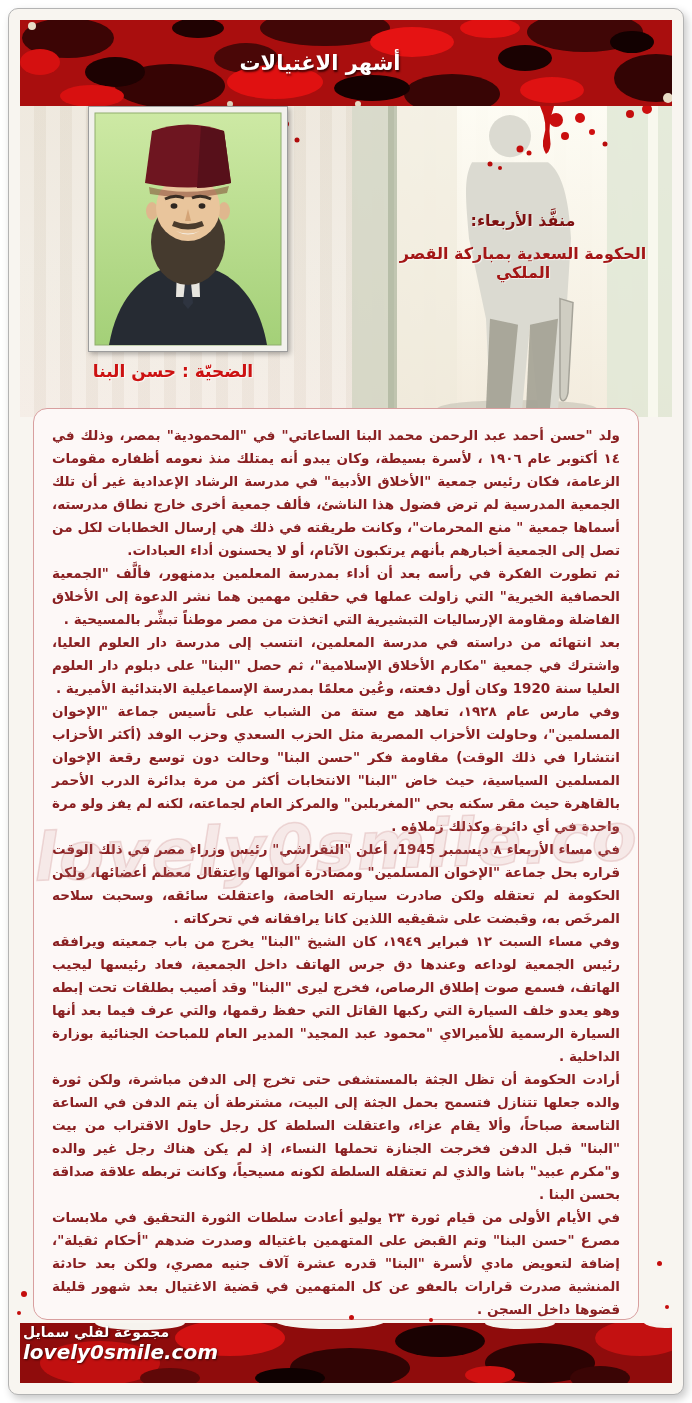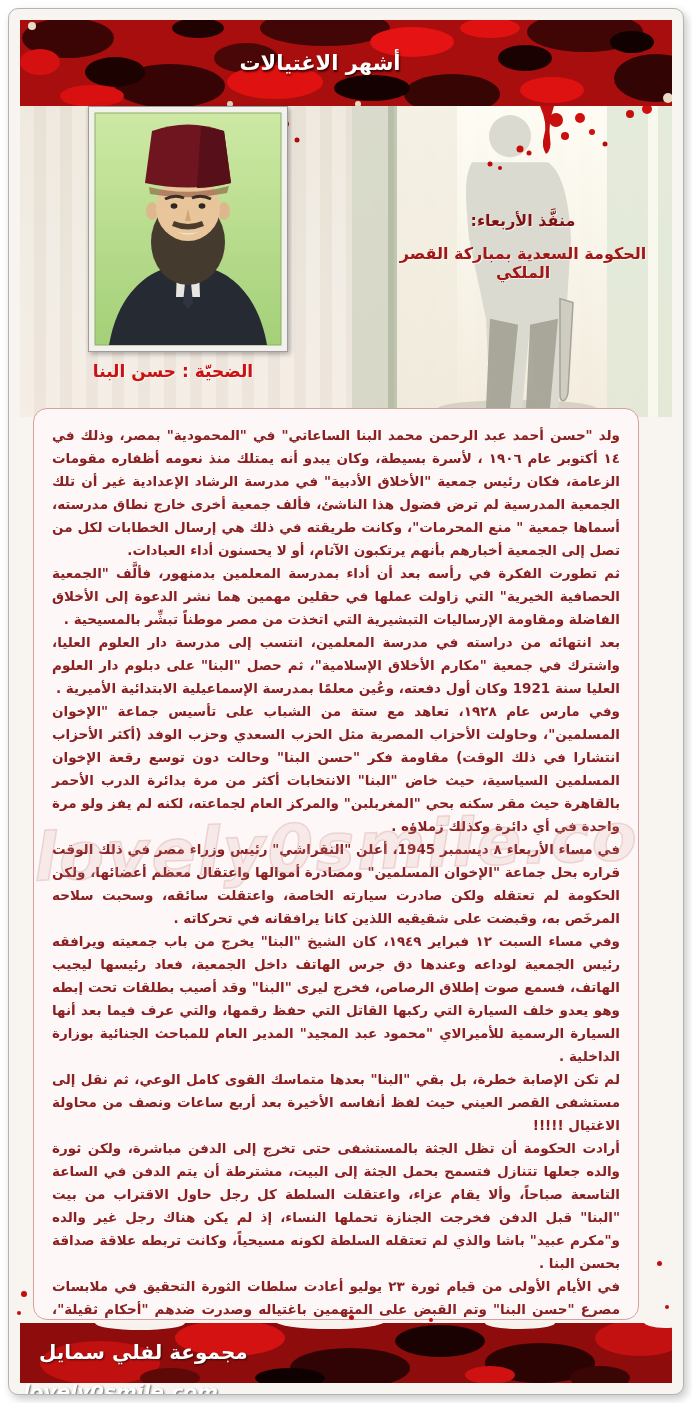--- a/index.html
+++ b/index.html
@@ -41,21 +41,21 @@
          font-size:13.5px;line-height:23px;font-weight:bold;position:relative;z-index:1;}
   .article-text p{margin:0;}
   .watermark{position:absolute;left:0;top:400px;width:100%;text-align:center;z-index:2;
          font-size:66px;font-weight:bold;font-style:italic;letter-spacing:2px;
          color:rgba(205,145,145,.14);-webkit-text-stroke:1.5px rgba(205,145,145,.30);
          transform:rotate(-2deg);pointer-events:none;white-space:nowrap;}
   
   .band-footer{position:absolute;left:11px;top:1314px;width:652px;height:60px;overflow:hidden;}
   .band-footer svg{display:block;width:100%;height:100%;}
   .footer-text{position:absolute;left:14px;top:1315px;direction:rtl;text-align:left;z-index:3;}
-  .footer-group{color:#fff;font-size:20px;font-weight:bold;margin:16px;direction:rtl;text-align:left;
+  .footer-group{color:#fff;font-size:14px;font-weight:bold;margin:0;direction:rtl;text-align:left;
                 text-shadow:1px 1px 2px rgba(0,0,0,.6);}
   .footer-site{color:#fff;font-size:20px;font-weight:bold;font-style:italic;margin:0;direction:ltr;
                text-shadow:1px 1px 2px rgba(0,0,0,.6);}
   .speck{position:absolute;border-radius:50%;background:var(--blood-red,#c40d0d);}
 </style>
 </head>
 <body>
 
 <div class="frame">
 
@@ -166,25 +166,24 @@
 
   <div class="perp">
     <p class="perp-label">منفَّذ الأربعاء:</p>
     <p class="perp-value">الحكومة السعدية بمباركة القصر الملكي</p>
   </div>
 
   <div class="article-box">
     <div class="article-text">
         <p>ولد "حسن أحمد عبد الرحمن محمد البنا الساعاتي" في "المحمودية" بمصر، وذلك في ١٤ أكتوبر عام ١٩٠٦ ، لأسرة بسيطة، وكان يبدو أنه يمتلك منذ نعومه أظفاره مقومات الزعامة، فكان رئيس جمعية "الأخلاق الأدبية" في مدرسة الرشاد الإعدادية غير أن تلك الجمعية المدرسية لم ترض فضول هذا الناشئ، فألف جمعية أخرى خارج نطاق مدرسته، أسماها جمعية " منع المحرمات"، وكانت طريقته في ذلك هي إرسال الخطابات لكل من تصل إلى الجمعية أخبارهم بأنهم يرتكبون الآثام، أو لا يحسنون أداء العبادات.</p>
         <p>ثم تطورت الفكرة في رأسه بعد أن أداء بمدرسة المعلمين بدمنهور، فألَّف "الجمعية الحصافية الخيرية" التي زاولت عملها في حقلين مهمين هما نشر الدعوة إلى الأخلاق الفاضلة ومقاومة الإرساليات التبشيرية التي اتخذت من مصر موطناً تبشِّر بالمسيحية .</p>
-        <p>بعد انتهائه من دراسته في مدرسة المعلمين، انتسب إلى مدرسة دار العلوم العليا، واشترك في جمعية "مكارم الأخلاق الإسلامية"، ثم حصل "البنا" على دبلوم دار العلوم العليا سنة 1921 وكان أول دفعته، وعُين معلمًا بمدرسة الإسماعيلية الابتدائية الأميرية .</p>
+        <p>بعد انتهائه من دراسته في مدرسة المعلمين، انتسب إلى مدرسة دار العلوم العليا، واشترك في جمعية "مكارم الأخلاق الإسلامية"، ثم حصل "البنا" على دبلوم دار العلوم العليا سنة 1920 وكان أول دفعته، وعُين معلمًا بمدرسة الإسماعيلية الابتدائية الأميرية .</p>
         <p>وفي مارس عام ١٩٢٨، تعاهد مع ستة من الشباب على تأسيس جماعة "الإخوان المسلمين"، وحاولت الأحزاب المصرية مثل الحزب السعدي وحزب الوفد (أكثر الأحزاب انتشارا في ذلك الوقت) مقاومة فكر "حسن البنا" وحالت دون توسع رقعة الإخوان المسلمين السياسية، حيث خاض "البنا" الانتخابات أكثر من مرة بدائرة الدرب الأحمر بالقاهرة حيث مقر سكنه بحي "المغربلبن" والمركز العام لجماعته، لكنه لم يفز ولو مرة واحدة في أي دائرة وكذلك زملاؤه .</p>
         <p>في مساء الأربعاء ٨ ديسمبر 1945، أعلن "النقراشي" رئيس وزراء مصر في ذلك الوقت قراره بحل جماعة "الإخوان المسلمين" ومصادرة أموالها واعتقال معظم أعضائها، ولكن الحكومة لم تعتقله ولكن صادرت سيارته الخاصة، واعتقلت سائقه، وسحبت سلاحه المرخَص به، وقبضت على شقيقيه اللذين كانا يرافقانه في تحركاته .</p>
         <p>وفي مساء السبت ١٢ فبراير ١٩٤٩، كان الشيخ "البنا" يخرج من باب جمعيته ويرافقه رئيس الجمعية لوداعه وعندها دق جرس الهاتف داخل الجمعية، فعاد رئيسها ليجيب الهاتف، فسمع صوت إطلاق الرصاص، فخرج ليرى "البنا" وقد أصيب بطلقات تحت إبطه وهو يعدو خلف السيارة التي ركبها القاتل التي حفظ رقمها، والتي عرف فيما بعد أنها السيارة الرسمية للأميرالاي "محمود عبد المجيد" المدير العام للمباحث الجنائية بوزارة الداخلية .</p>
-        <p>لم تكن الإصابة خطرة، بل بقي "البنا" بعدها متماسك القوى كامل الوعي،  ثم نقل إلى مستشفى القصر العيني حيث لفظ أنفاسه الأخيرة بعد أربع ساعات ونصف من محاولة الاغتيال !!!!!</p>
         <p>أرادت الحكومة أن تظل الجثة بالمستشفى حتى تخرج إلى الدفن مباشرة، ولكن ثورة والده جعلها تتنازل فتسمح بحمل الجثة إلى البيت، مشترطة أن يتم الدفن في الساعة التاسعة صباحاً، وألا يقام عزاء، واعتقلت السلطة كل رجل حاول الاقتراب من بيت "البنا" قبل الدفن فخرجت الجنازة تحملها النساء، إذ لم يكن هناك رجل غير والده و"مكرم عبيد" باشا والذي لم تعتقله السلطة لكونه مسيحياً، وكانت تربطه علاقة صداقة بحسن البنا .</p>
         <p>في الأيام الأولى من قيام ثورة ٢٣ يوليو أعادت سلطات الثورة التحقيق في ملابسات مصرع "حسن البنا" وتم القبض على المتهمين باغتياله وصدرت ضدهم "أحكام ثقيلة"، إضافة لتعويض مادي لأسرة "البنا" قدره عشرة آلاف جنيه مصري، ولكن بعد حادثة المنشية صدرت قرارات بالعفو عن كل المتهمين في قضية الاغتيال بعد شهور قليلة قضوها داخل السجن .</p>
       </div>
     <div class="watermark">lovely0smile.com</div>
   </div>
 
   <div class="speck" style="left:12px;top:1282px;width:6px;height:6px;"></div>
   <div class="speck" style="left:8px;top:1302px;width:4px;height:4px;"></div>
   <div class="speck" style="left:648px;top:1252px;width:5px;height:5px;"></div>
   <div class="speck" style="left:656px;top:1296px;width:4px;height:4px;"></div>

